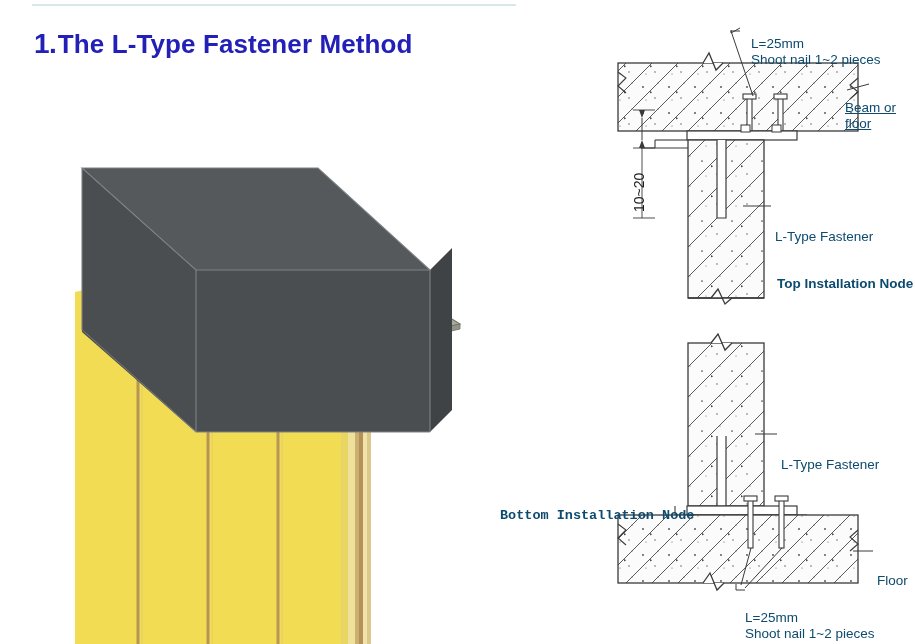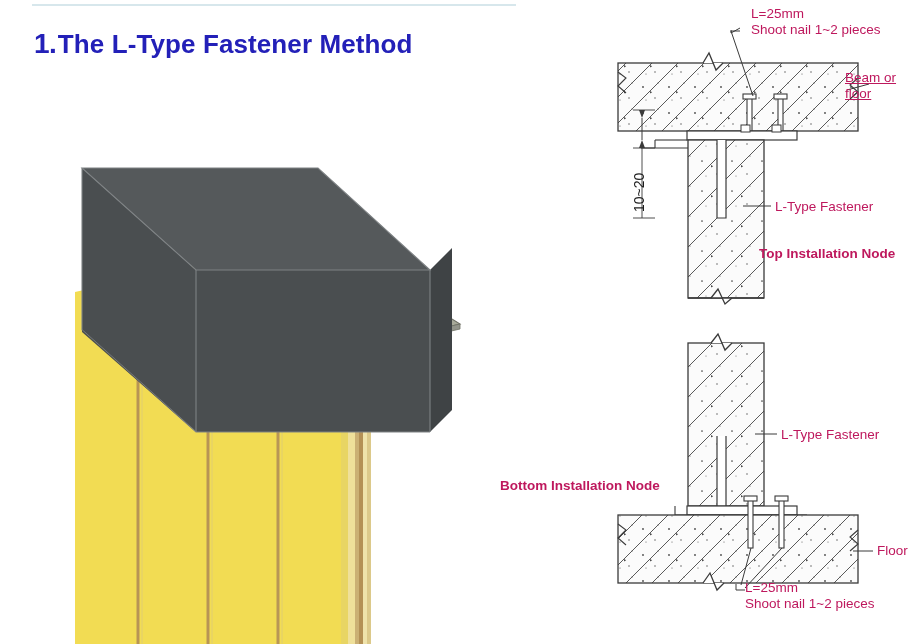--- a/index.html
+++ b/index.html
@@ -76,23 +76,24 @@
     left: 455px;
     top: 0;
     width: 460px;
     height: 644px;
   }
   .tech svg { display: block; }
 
   .lbl {
     position: absolute;
     font-family: "Liberation Sans", sans-serif;
-    color: #be185d;
+    color: #0c4a6e;
     white-space: nowrap;
     line-height: 1.16;
+    margin-top: 30px;
   }
   .lbl-plain { font-size: 13.5px; font-weight: 400; }
   .lbl-bold  { font-size: 13.5px; font-weight: 700; }
   .lbl-cap   { font-size: 13.5px; font-weight: 700; }
 
   .vert-dim {
     position: absolute;
     font-size: 14px;
     font-weight: 400;
     color: #1c1c1c;
@@ -314,25 +315,25 @@
 
     <div class="lbl lbl-plain" style="left:390px; top:70px;text-decoration:underline;">
       <div>Beam or</div>
       <div>floor</div>
     </div>
 
     <div class="vert-dim" style="left:176px; top:212px;">10~20</div>
 
     <div class="lbl lbl-plain" style="left:320px; top:199px;">L-Type Fastener</div>
 
-    <div class="lbl lbl-cap" style="left:304px; top:246px;">Top Installation Node</div>
+    <div class="lbl lbl-cap" style="left:322px; top:246px;">Top Installation Node</div>
 
     <div class="lbl lbl-plain" style="left:326px; top:427px;">L-Type Fastener</div>
 
-    <div class="lbl lbl-cap" style="left:45px; top:478px;">Bottom Installation Node</div>
+    <div class="lbl lbl-cap" style="left:45px; top:478px;font-family:Liberation Mono, monospace;">Bottom Installation Node</div>
 
     <div class="lbl lbl-plain" style="left:422px; top:543px;">Floor</div>
 
     <div class="lbl lbl-plain" style="left:290px; top:580px;">
       <div>L=25mm</div>
       <div>Shoot nail 1~2 pieces</div>
     </div>
 
     <div class="lbl lbl-bold" style="left:8px; top:604px; line-height:1.35;">
     </div>

